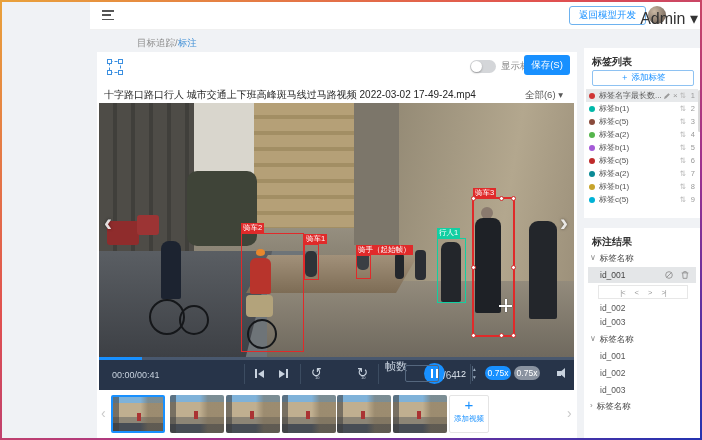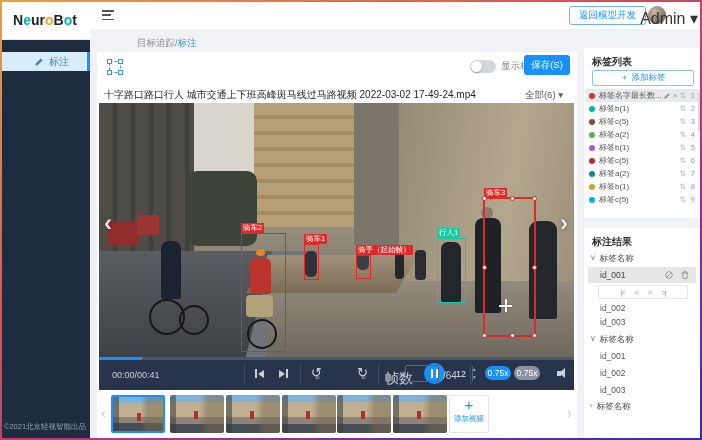--- a/index.html
+++ b/index.html
@@ -83,21 +83,21 @@
   .fico { position:absolute; top:12px; display:flex; align-items:center; gap:1px; cursor:pointer; }
   .fico .bar { width:1.5px; height:9px; background:#c8d2de; }
   .tri-l { width:0; height:0; border:4.5px solid transparent; border-right:6px solid #c8d2de; border-left:none; }
   .tri-r { width:0; height:0; border:4.5px solid transparent; border-left:6px solid #c8d2de; border-right:none; }
   .skip { position:absolute; top:9px; font-size:13px; color:#c8d2de; cursor:pointer; line-height:14px; }
   .skip b { position:absolute; left:4px; top:5px; font-size:4px; color:#c8d2de; font-weight:normal; }
   .pause { position:absolute; left:325px; top:6px; width:21px; height:21px; border-radius:50%;
     background:#1890ff; cursor:pointer; }
   .pause i { position:absolute; top:6px; width:2px; height:9px; background:#fff; }
   .pause i:first-child { left:7px; } .pause i:last-child { left:12px; }
-  .flabel { position:absolute; left:286px; top:13px; font-size:14px; color:#c8d2de; }
+  .flabel { position:absolute; left:286px; top:2px; font-size:11px; color:#c8d2de; }
   .finput { position:absolute; left:306px; top:8px; width:34px; height:17px; border:1px solid #55677e;
     border-radius:2px; display:flex; }
   .finput input { width:22px; background:transparent; border:none; color:#e6edf5; font-size:9px;
     text-align:center; outline:none;margin-left:44px; }
   .spin { width:11px; border-left:1px solid #55677e; display:flex; flex-direction:column; }
   .spin span { flex:1; font-size:5.5px; color:#9fb0c2; text-align:center; line-height:7px; cursor:pointer; }
   .ftotal { position:absolute; left:344px; top:13px; font-size:10px; color:#c8d2de; }
   .pill { position:absolute; top:9px; height:14px; border-radius:7px; color:#fff; font-size:8.5px;
     line-height:14px; text-align:center; width:26px; cursor:pointer; }
   .pill.blue { left:386px; background:#1890ff; } .pill.gray { left:415px; background:#8a93a0; }
@@ -147,35 +147,20 @@
   .pager { position:absolute; left:14px; width:90px; height:14px; border:1px solid #e7e7e7;
     display:flex; align-items:center; justify-content:center; gap:10px; }
   .pager span { font-size:7.5px; color:#9a9a9a; cursor:pointer; letter-spacing:-1px; }
 </style>
 </head>
 <body>
 
 <div class="app">
   <div class="frame"></div>
 
-  <div class="sidebar">
-    <div class="logo-box">
-      <div class="logo">
-        <span>N</span><span class="lg-teal">e</span><span>ur</span><span class="lg-orange">o</span><span>B</span><span class="lg-teal">o</span><span>t</span>
-      </div>
-    </div>
-    <div class="side-item">
-      <svg width="10" height="10" viewBox="0 0 12 12">
-          <path d="M1.5 10.5l1-3.2 5.6-5.6 2.2 2.2-5.6 5.6z" fill="#2f88d4"></path>
-        </svg>
-      <span>标注</span>
-      <i class="bar"></i>
-    </div>
-    <div class="copyright">©2021北京轻视智能出品</div>
-  </div>
 
   <div class="header">
     <div class="burger">
         <i></i>
         <i></i>
         <i></i>
       </div>
     <div class="back-btn">返回模型开发</div>
     <div class="avatar"></div>
     <div class="admin"><span>Admin</span> <span>▾</span></div>
@@ -229,33 +214,33 @@
       <div class="wheel" style="left:148px;top:216px;width:30px;height:30px"></div>
       <div class="fig" style="left:206px;top:148px;width:12px;height:26px;background:#2e3338;border-radius:5px"></div>
       <div class="fig" style="left:258px;top:145px;width:12px;height:22px;background:#3a3f44;border-radius:5px"></div>
       <div class="fig" style="left:296px;top:150px;width:9px;height:26px;background:#23262b;border-radius:4px"></div>
       <div class="fig" style="left:316px;top:147px;width:11px;height:30px;background:#2a2d33;border-radius:4px"></div>
       <div class="fig" style="left:342px;top:139px;width:20px;height:60px;background:#23262b;border-radius:7px 7px 2px 2px"></div>
       <div class="fig" style="left:382px;top:104px;width:12px;height:12px;background:#8a7a6e;border-radius:50%"></div>
       <div class="fig" style="left:376px;top:115px;width:26px;height:95px;background:#1e2126;border-radius:8px 8px 2px 2px"></div>
       <div class="fig" style="left:430px;top:118px;width:28px;height:98px;background:#23262b;border-radius:9px 9px 2px 2px"></div>
 
-      <div class="bbox" style="left:142px;top:130px;width:45px;height:119px">
+      <div class="bbox" style="left:142px;top:130px;width:63px;height:119px">
         <span class="tag">骑车2</span>
       </div>
       <div class="bbox" style="left:205px;top:141px;width:15px;height:36px">
         <span class="tag">骑车1</span>
       </div>
       <div class="bbox" style="left:257px;top:152px;width:15px;height:24px">
         <span class="tag">骑手（起始帧）</span>
       </div>
       <div class="bbox teal" style="left:338px;top:135px;width:29px;height:65px">
         <span class="tag">行人1</span>
       </div>
-      <div class="bbox" style="left:384px;top:94px;width:53px;height:140px;border-width:2px">
+      <div class="bbox" style="left:373px;top:94px;width:43px;height:140px;border-width:2px">
         <span class="tag">骑车3</span>
         <i class="h" style="left:-3px;top:-3px"></i>
         <i class="h" style="left:25px;top:-3px"></i>
         <i class="h" style="right:-3px;top:-3px"></i>
         <i class="h" style="left:-3px;top:66px"></i>
         <i class="h" style="right:-3px;top:66px"></i>
         <i class="h" style="left:-3px;bottom:-3px"></i>
         <i class="h" style="left:25px;bottom:-3px"></i>
         <i class="h" style="right:-3px;bottom:-3px"></i>
       </div>

